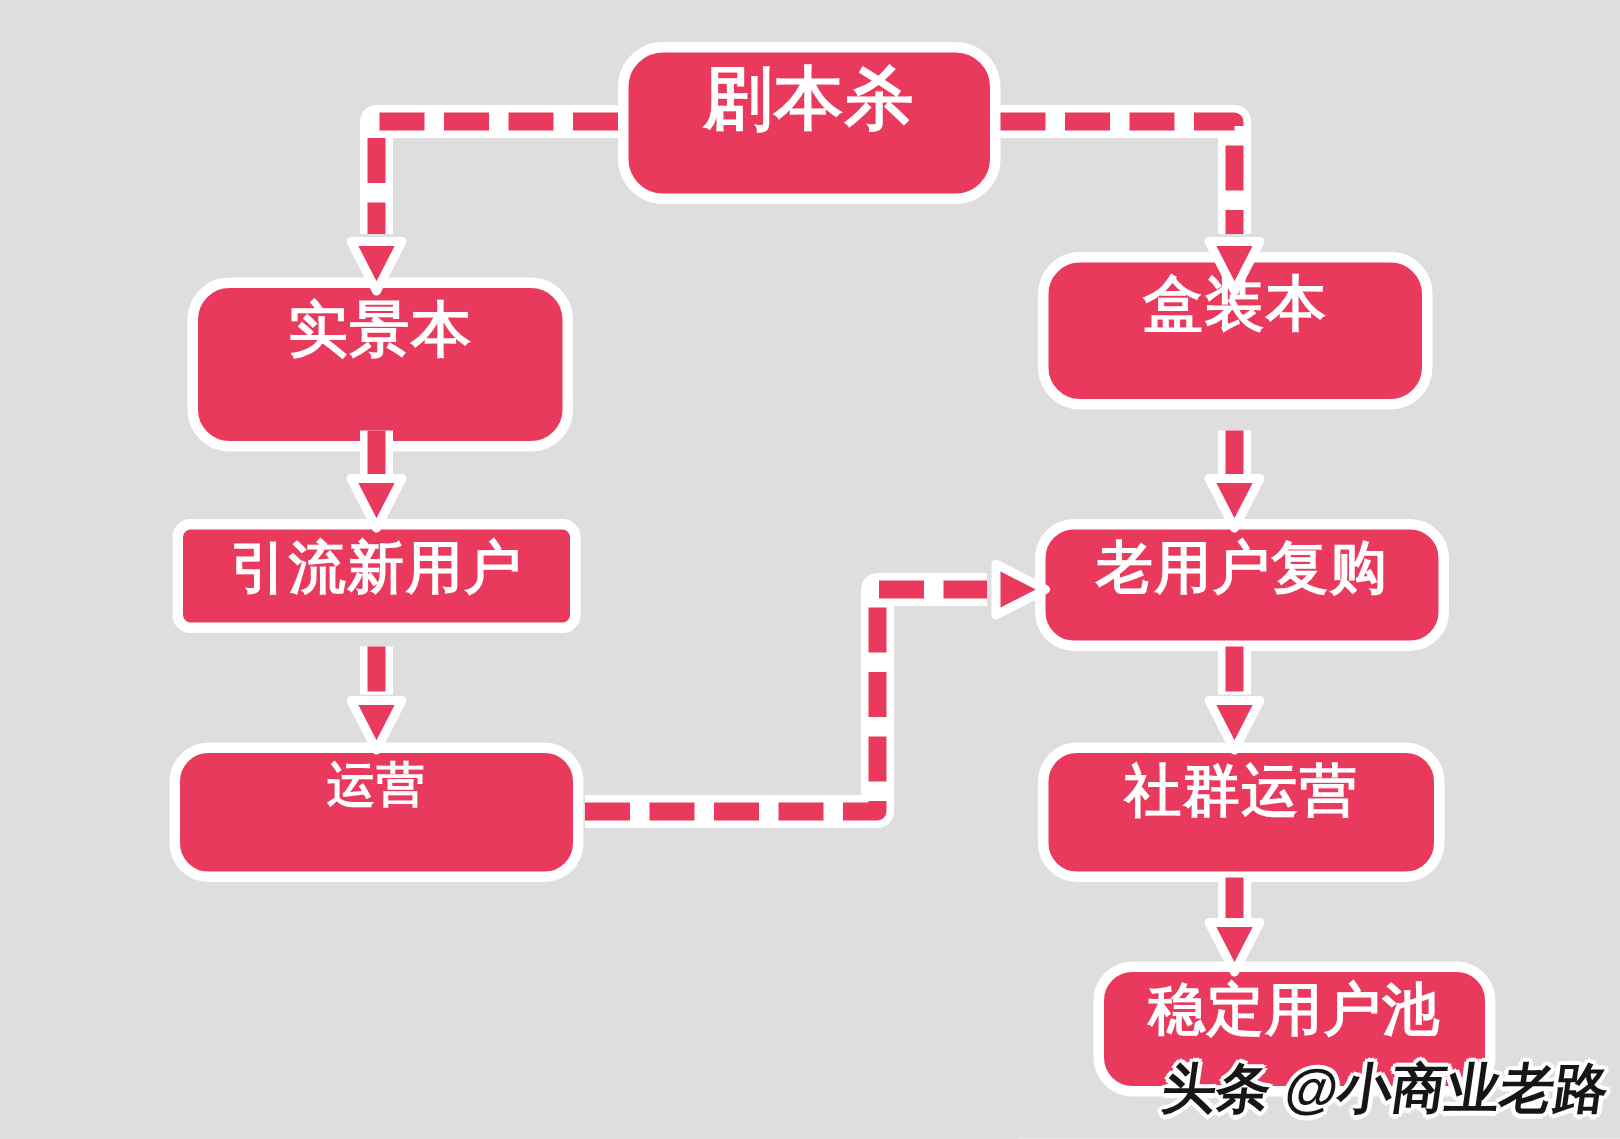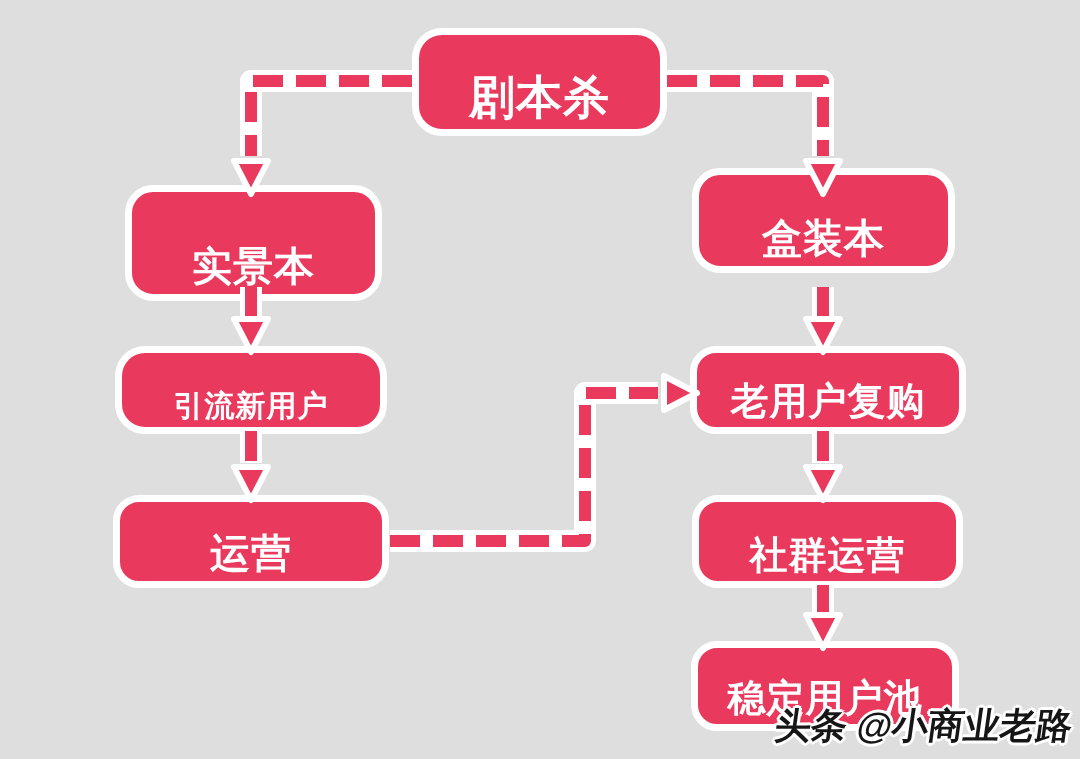--- a/index.html
+++ b/index.html
@@ -49,35 +49,35 @@
     stroke-width: 6;
     stroke-linejoin: round;
   }
   .node {
     position: absolute;
     z-index: 1;
     box-sizing: border-box;
     background: var(--accent);
     border: 7px solid var(--node_border);
     display: flex;
-    align-items: flex-end;
+    align-items: flex-start;
     justify-content: center;
     color: var(--node_text);
     font-weight: 700;
     text-align: center;
     letter-spacing: 1px;
   }
   .node-root   { left: 412px; top: 28px;  width: 255px; height: 108px; border-radius: 30px; font-size: 46px; }
   .node-left1  { left: 125px; top: 185px; width: 257px; height: 116px; border-radius: 28px; font-size: 40px; }
-  .node-left2  { left: 115px; top: 346px; width: 272px; height: 88px;  border-radius: 30px; font-size: 30px; }
-  .node-left3  { left: 113px; top: 495px; width: 276px; height: 93px;  border-radius: 26px; font-size: 40px; }
+  .node-left2  { left: 115px; top: 346px; width: 272px; height: 76px;  border-radius: 12px; font-size: 38px; }
+  .node-left3  { left: 113px; top: 495px; width: 276px; height: 93px;  border-radius: 26px; font-size: 32px; }
   .node-right1 { left: 692px; top: 168px; width: 263px; height: 105px; border-radius: 28px; font-size: 40px; }
   .node-right2 { left: 690px; top: 346px; width: 276px; height: 88px;  border-radius: 26px; font-size: 38px; }
   .node-right3 { left: 692px; top: 495px; width: 271px; height: 93px;  border-radius: 26px; font-size: 38px; }
-  .node-right4 { left: 691px; top: 641px; width: 268px; height: 90px;  border-radius: 26px; font-size: 38px; }
+  .node-right4 { left: 729px; top: 641px; width: 268px; height: 90px;  border-radius: 26px; font-size: 38px; }
   .watermark {
     position: absolute;
     z-index: 3;
     top: 702px;
     right: 8px;
     font-size: 36px;
     font-weight: 700;
     color: var(--watermark_text);
     transform: skewX(-8deg);
     text-shadow:

